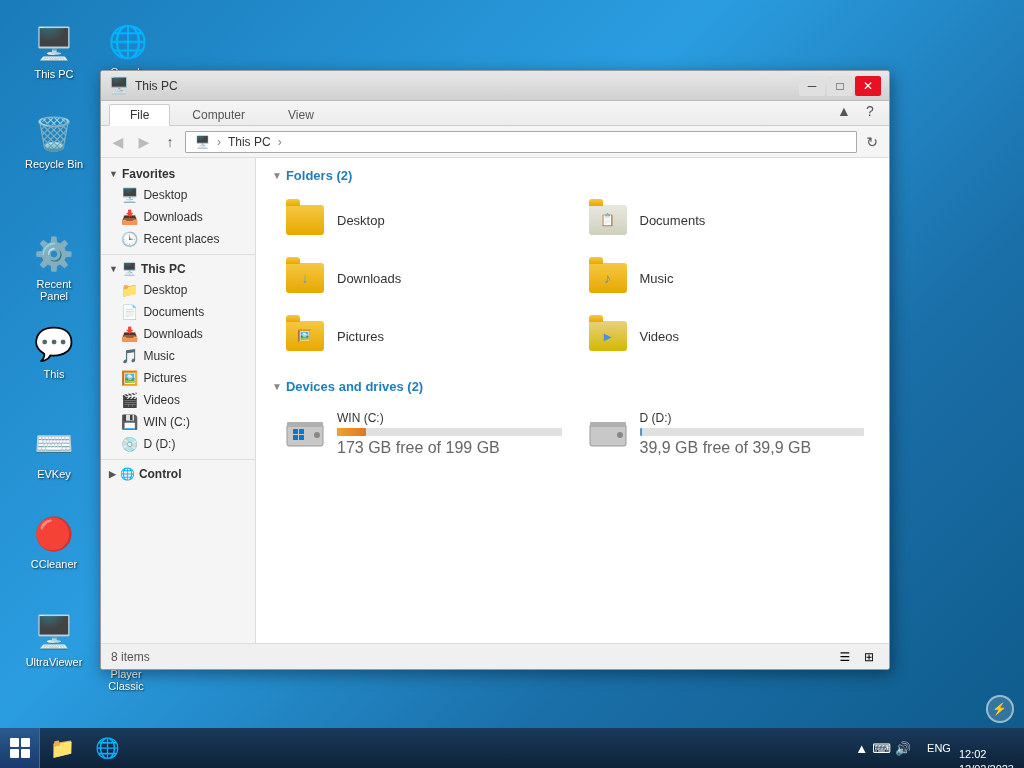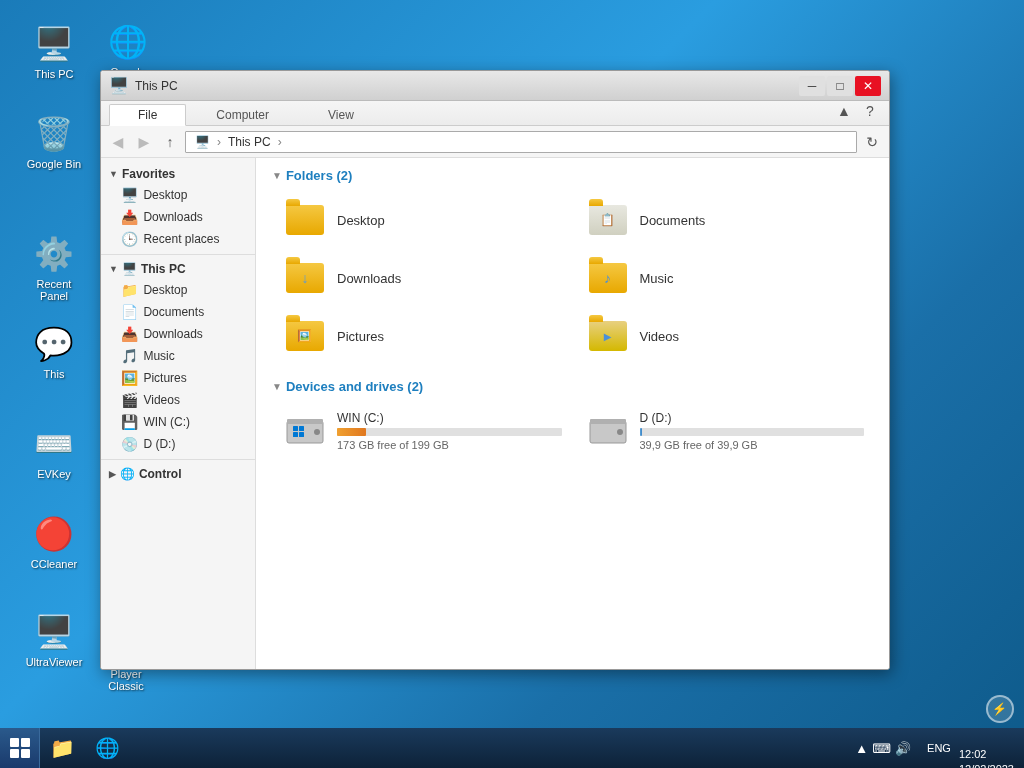--- a/index.html
+++ b/index.html
@@ -174,21 +174,21 @@
       background: linear-gradient(to bottom, #f5f5f5, #ececec);
       border-bottom: 1px solid #ccc;
     }
     .ribbon-tabs {
       display: flex;
       height: 24px;
       align-items: flex-end;
       padding: 0 8px;
     }
     .ribbon-tab {
-      padding: 3px 28px;
+      padding: 3px 20px;
       font-size: 12px;
       cursor: pointer;
       border: 1px solid transparent;
       border-bottom: none;
       margin-right: 1px;
       border-radius: 2px 2px 0 0;
     }
     .ribbon-tab.active {
       background: #fff;
       border-color: #ccc;
@@ -444,21 +444,21 @@
       height: 8px;
       background: #e0e0e0;
       border-radius: 1px;
       margin-bottom: 3px;
     }
     .drive-bar-fill {
       height: 100%;
       background: linear-gradient(to right, #5ba3d9, #3a82c4);
       border-radius: 1px;
     }
-    .drive-free { font-size: 11px; color: #666; }
+    .drive-free { font-size: 16px; color: #666; }
 
     
     .status-bar {
       height: 26px;
       background: #f0f0f0;
       border-top: 1px solid #ddd;
       display: flex;
       align-items: center;
       padding: 0 10px;
       font-size: 12px;
@@ -520,21 +520,21 @@
   <div class="desktop-icon" style="top:20px;left:18px">
     <div class="icon-img">🖥️</div>
     <div class="icon-label">This PC</div>
   </div>
   <div class="desktop-icon" style="top:18px;left:92px">
     <div class="icon-img">🌐</div>
     <div class="icon-label">Google</div>
   </div>
   <div class="desktop-icon" style="top:110px;left:18px">
     <div class="icon-img">🗑️</div>
-    <div class="icon-label">Google Bin</div>
+    <div class="icon-label">Recycle Bin</div>
   </div>
   <div class="desktop-icon" style="top:230px;left:18px">
     <div class="icon-img">⚙️</div>
     <div class="icon-label">Recent Panel</div>
   </div>
   <div class="desktop-icon" style="top:320px;left:18px">
     <div class="icon-img">💬</div>
     <div class="icon-label">This</div>
   </div>
   <div class="desktop-icon" style="top:420px;left:18px">
@@ -761,20 +761,27 @@
               <div class="drive-bar-bg">
                 <div class="drive-bar-fill" style="width:1%;"></div>
               </div>
               <div class="drive-free">39,9 GB free of 39,9 GB</div>
             </div>
           </div>
         </div>
       </div>
     </div>
 
+    <div class="status-bar">
+      <span>8 items</span>
+      <div class="status-right">
+        <button class="view-btn">☰</button>
+        <button class="view-btn">⊞</button>
+      </div>
+    </div>
   </div>
 
   <div class="watermark">
     <div class="watermark-logo">⚡</div>
   </div>
 
   <div class="taskbar">
     <div class="taskbar-start">
       <div class="taskbar-start-icon">
         <div></div>

